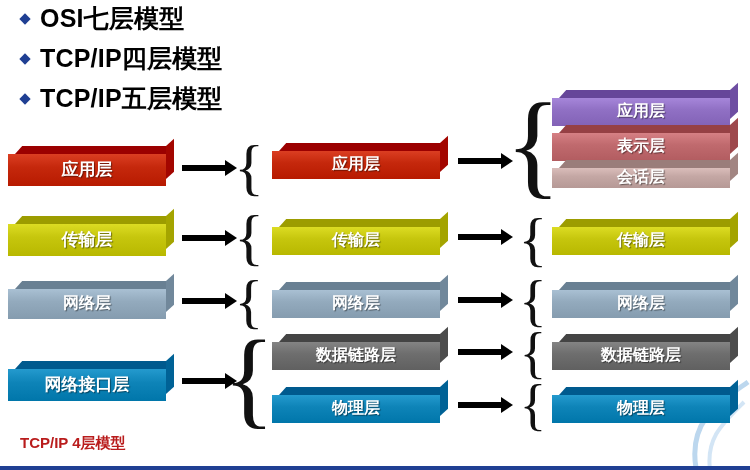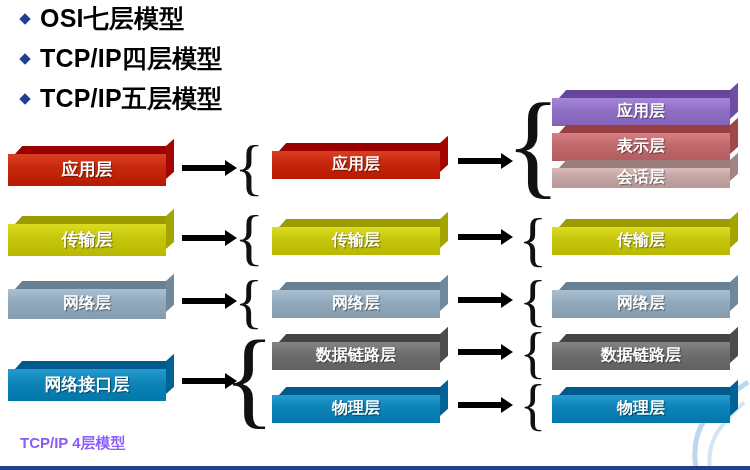--- a/index.html
+++ b/index.html
@@ -61,21 +61,21 @@
   
   .brace{
     position:absolute;color:#111;font-weight:normal;
     font-family:"Liberation Serif","DejaVu Serif",serif;
     display:flex;align-items:center;justify-content:center;
     line-height:0.9;overflow:visible;
   }
 
   
   .foot{
-    position:absolute;font-size:15px;font-weight:bold;color:#8b5cf6;
+    position:absolute;font-size:15px;font-weight:bold;color:#b91c1c;
     white-space:nowrap;
   }
 
   
   .swoosh{position:absolute;right:0;bottom:0;width:140px;height:90px;pointer-events:none;}
   .botline{position:absolute;left:0;right:0;bottom:0;height:4px;background:#1f3f93;}
 </style>
 </head>
 <body>
 

